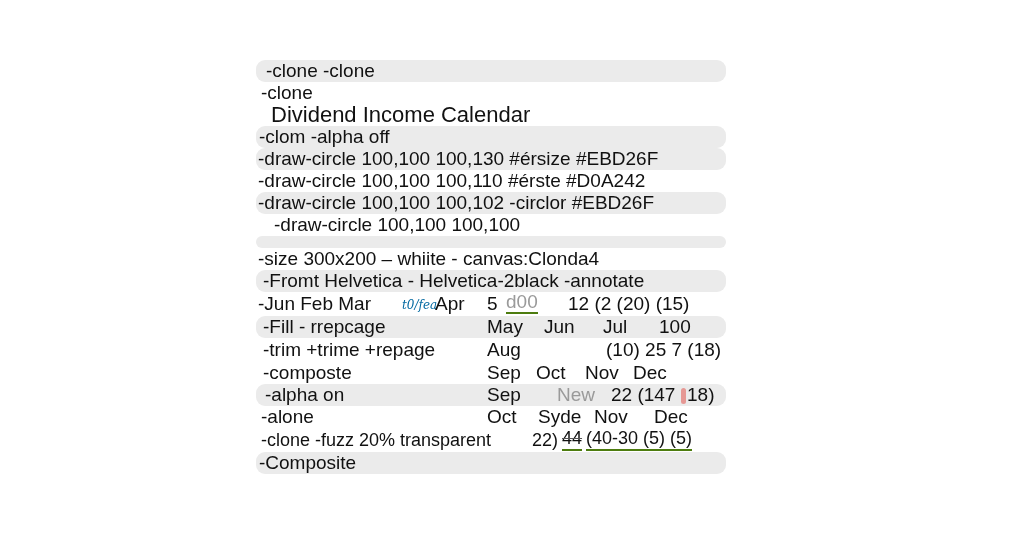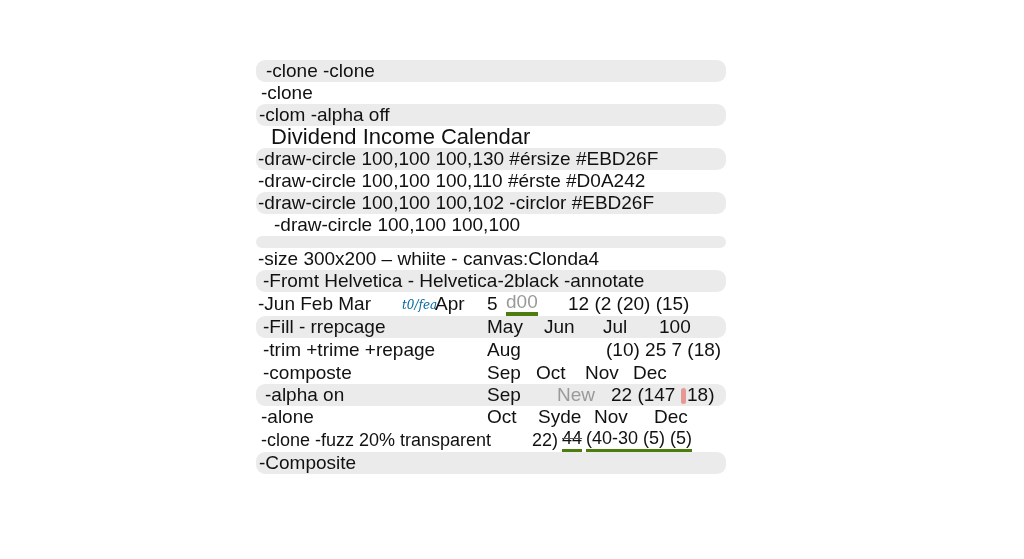--- a/index.html
+++ b/index.html
@@ -38,21 +38,21 @@
       top: 0;
     }
     .faint { color: #9a9a9a; }
     .handwritten {
       color: #0369a1;
       font-family: "DejaVu Serif", serif;
       font-style: italic;
       font-size: 12px;
     }
     .underline-scribble {
-      border-bottom: 6px solid #4d7c0f;
+      border-bottom: 2px solid #4d7c0f;
     }
     .red-mark {
       display: inline-block;
       width: 5px;
       height: 16px;
       background: #e58a85;
       border-radius: 3px;
       vertical-align: middle;
       margin-right: 1px;
       opacity: 0.85;
@@ -66,25 +66,25 @@
 <body>
 
 <div class="sheet">
 
   <div class="row gray">
     <span class="cell" style="left:10px">-clone -clone</span>
   </div>
   <div class="row white">
     <span class="cell" style="left:5px">-clone</span>
   </div>
+  <div class="row white title">
+    <span class="cell" style="left:15px">Dividend Income Calendar</span>
+  </div>
   <div class="row gray">
     <span class="cell" style="left:3px">-clom -alpha off</span>
-  </div>
-  <div class="row white title">
-    <span class="cell" style="left:15px">Dividend Income Calendar</span>
   </div>
   <div class="row gray">
     <span class="cell" style="left:2px">-draw-circle 100,100 100,130 #érsize #EBD26F</span>
   </div>
   <div class="row white">
     <span class="cell" style="left:2px">-draw-circle 100,100 100,110 #érste #D0A242</span>
   </div>
   <div class="row gray">
     <span class="cell" style="left:2px">-draw-circle 100,100 100,102 -circlor #EBD26F</span>
   </div>

